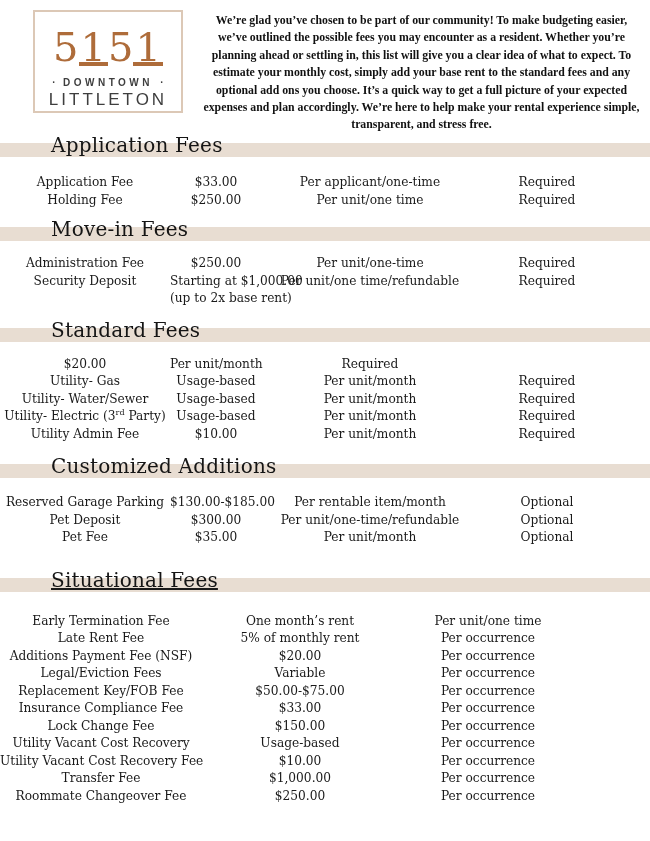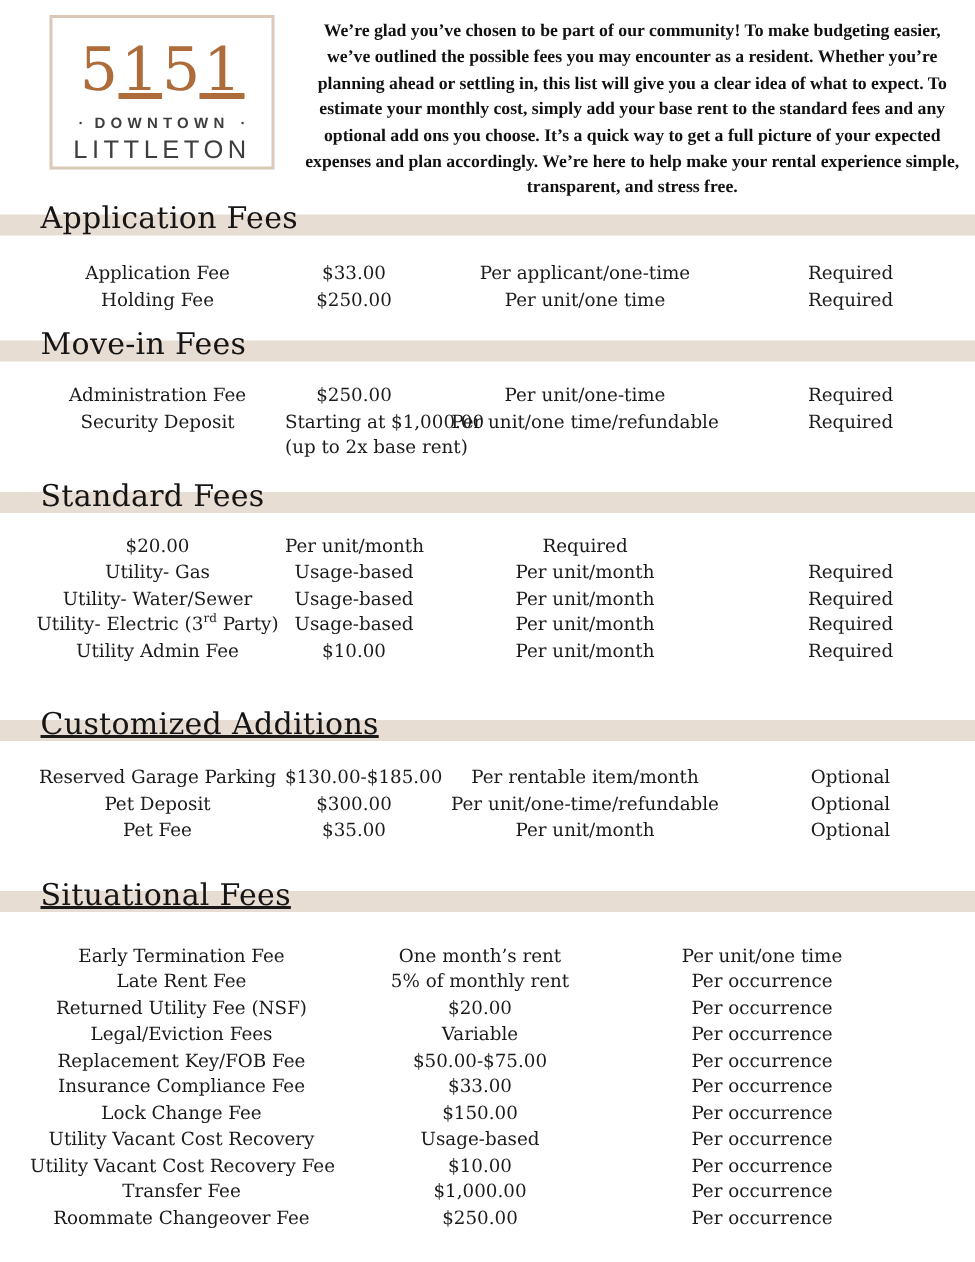--- a/index.html
+++ b/index.html
@@ -37,44 +37,44 @@
   .logo-line2{
     margin-top:2px;font-family:"Liberation Sans", sans-serif;color:var(--logo-text);
     font-size:17px;letter-spacing:3px;white-space:nowrap;
   }
   .intro{
     flex:1;margin:0;padding:2px 2px 0 18px;text-align:center;
     font-family:"Liberation Serif", serif;font-size:11.8px;line-height:17.4px;
     color:#111;font-weight:bold;
   }
   
-  .sec-head{position:relative;height:24px;}
+  .sec-head{position:relative;height:24px;padding-left:24px;}
   .sec-head .band{position:absolute;left:0;right:0;bottom:0;height:14px;background:var(--band);}
   .sec-title{
     position:relative;margin:0 0 0 27px;font-size:20px;line-height:24px;
     font-weight:400;letter-spacing:0.2px;color:#151515;
   }
-  .rows{padding-left:20px;}
+  .rows{}
   .row{display:grid;}
   .cols4 .row{grid-template-columns:170px 92px 216px 138px;}
   .cols3 .row{grid-template-columns:202px 196px 180px;}
   .cell{
     text-align:center;font-size:12.2px;line-height:17.5px;white-space:nowrap;
     color:var(--ink);
   }
   .cell sup{font-size:8px;line-height:0;vertical-align:super;}
   .amount-note{white-space:nowrap;}
   
   #sections .section:nth-child(1) .sec-head{margin-top:10px;}
   #sections .section:nth-child(1) .rows{margin-top:17px;}
   #sections .section:nth-child(2) .sec-head{margin-top:8px;}
   #sections .section:nth-child(2) .rows{margin-top:14px;}
   #sections .section:nth-child(3) .sec-head{margin-top:10px;}
   #sections .section:nth-child(3) .rows{margin-top:14px;}
-  #sections .section:nth-child(4) .sec-head{margin-top:27px;text-decoration:underline;}
+  #sections .section:nth-child(4) .sec-head{margin-top:11px;}
   #sections .section:nth-child(4) .rows{margin-top:16px;}
   #sections .section:nth-child(5) .sec-head{margin-top:21px;text-decoration:underline;}
   #sections .section:nth-child(5) .rows{margin-top:21px;}
 </style>
 </head>
 <body>
 
 <div class="page">
 
   <header class="top">
@@ -229,21 +229,21 @@
             <div class="cell freq">Per unit/one time</div>
           </div>
           <div class="row">
             <div class="cell name">Late Rent Fee</div>
             <div class="cell amount">
               <div>5% of monthly rent</div>
             </div>
             <div class="cell freq">Per occurrence</div>
           </div>
           <div class="row">
-            <div class="cell name">Returned Utility Fee (NSF)</div>
+            <div class="cell name">Additions Payment Fee (NSF)</div>
             <div class="cell amount">
               <div>$20.00</div>
             </div>
             <div class="cell freq">Per occurrence</div>
           </div>
           <div class="row">
             <div class="cell name">Legal/Eviction Fees</div>
             <div class="cell amount">
               <div>Variable</div>
             </div>

